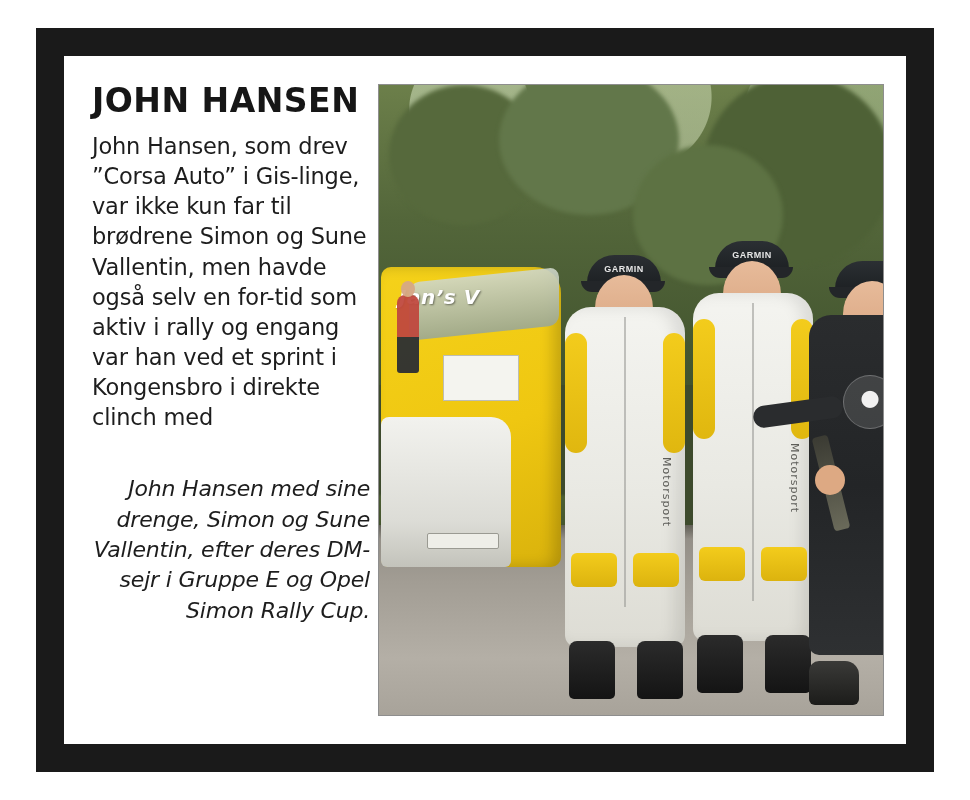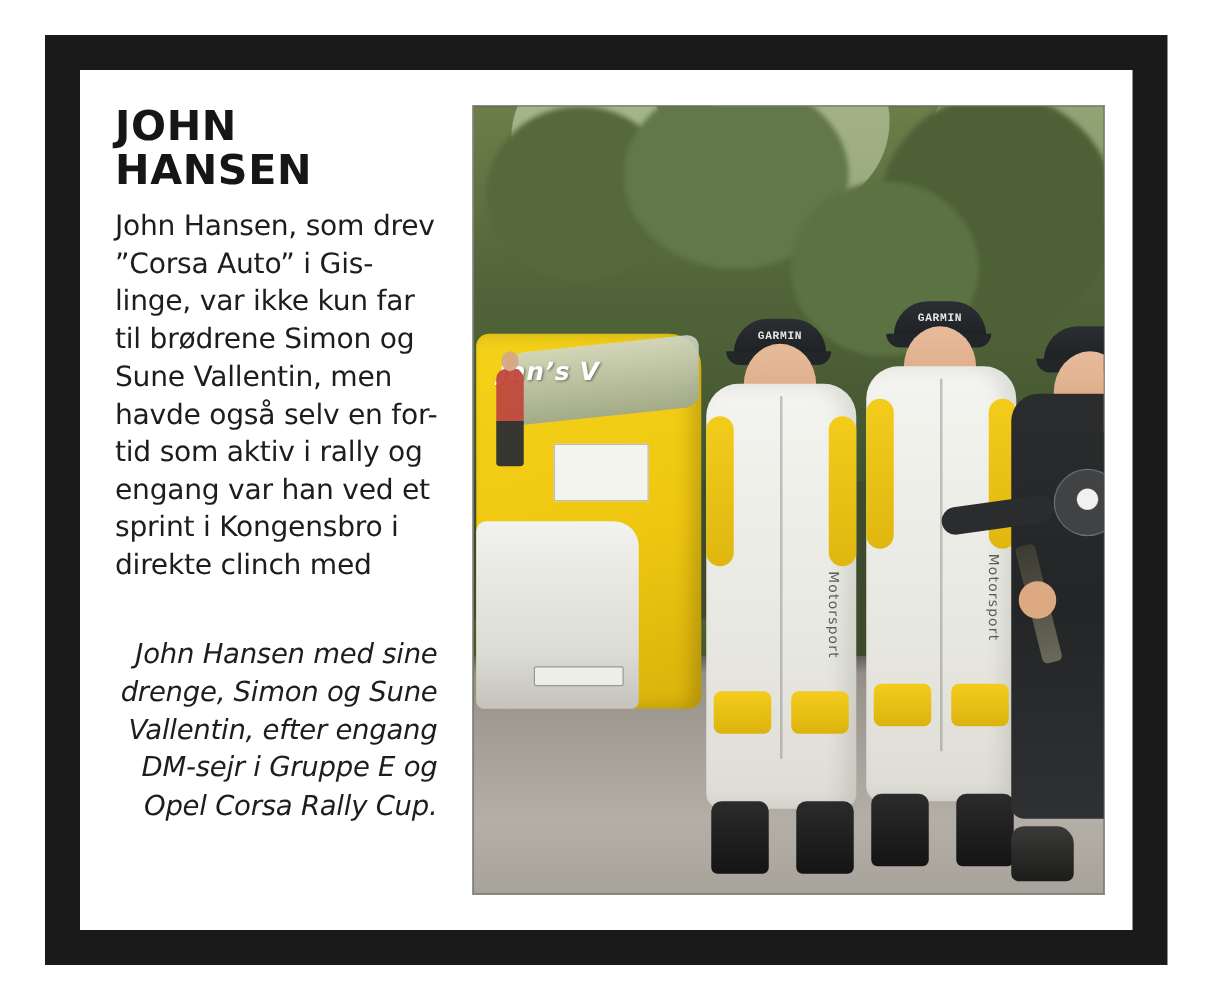--- a/index.html
+++ b/index.html
@@ -50,21 +50,21 @@
     display: flex;
     flex-direction: row;
     align-items: flex-start;
     padding: 28px 22px 22px 28px;
     box-sizing: border-box;
   }
 
   .col-text {
     width: 286px;
     flex: 0 0 286px;
-    padding-right: 28px;
+    padding-right: 8px;
     box-sizing: border-box;
   }
 
   .headline {
     font-family: "DejaVu Sans", sans-serif;
     font-weight: bold;
     font-size: 33px;
     line-height: 1.06;
     letter-spacing: 0.5px;
     color: #161616;
@@ -257,21 +257,21 @@
   }
   .cap {
     position: absolute;
     left: 36px; top: 26px; width: 74px; height: 34px;
     background: linear-gradient(180deg, #2b2f33, #1b1e21);
     border-radius: 34px 34px 8px 8px;
   }
   .cap-logo {
     position: absolute;
     left: 50%; top: 9px; transform: translateX(-50%);
-    font-family: Liberation Mono, monospace;
+    font-family: Liberation Sans, sans-serif;
     font-size: 9px;
     font-weight: bold;
     color: #e6e6e6;
     letter-spacing: .5px;
   }
   .cap-brim {
     position: absolute;
     left: 30px; top: 52px; width: 84px; height: 11px;
     background: #232629;
     border-radius: 0 0 40px 40px;
@@ -349,21 +349,21 @@
 <div class="page">
   <div class="frame-outer">
     <div class="frame-inner">
       <div class="content">
 
         <div class="col-text">
           <h1 class="headline">
             <span>JOHN HANSEN</span>
           </h1>
           <p class="body-text">John Hansen, som drev ”Corsa Auto” i Gis-linge, var ikke kun far til brødrene Simon og Sune Vallentin, men havde også selv en for-tid som aktiv i rally og engang var han ved et sprint i Kongensbro i direkte clinch med</p>
-          <p class="caption">John Hansen med sine drenge, Simon og Sune Vallentin, efter engang DM-sejr i Gruppe E og Opel Corsa Rally Cup.</p>
+          <p class="caption">John Hansen med sine drenge, Simon og Sune Vallentin, efter deres DM-sejr i Gruppe E og Opel Simon Rally Cup.</p>
         </div>
 
         <div class="col-photo">
           <div class="photo">
 
             <div class="sky-trees"></div>
             <div class="foliage" style="left:10px; top:0; width:150px; height:140px; background:#56693c;"></div>
             <div class="foliage" style="left:120px; top:-20px; width:180px; height:150px; background:#62774a;"></div>
             <div class="foliage" style="right:-10px; top:-10px; width:190px; height:190px; background:#4e6136;"></div>
             <div class="foliage" style="right:100px; top:60px; width:150px; height:140px; background:#5d7243;"></div>

